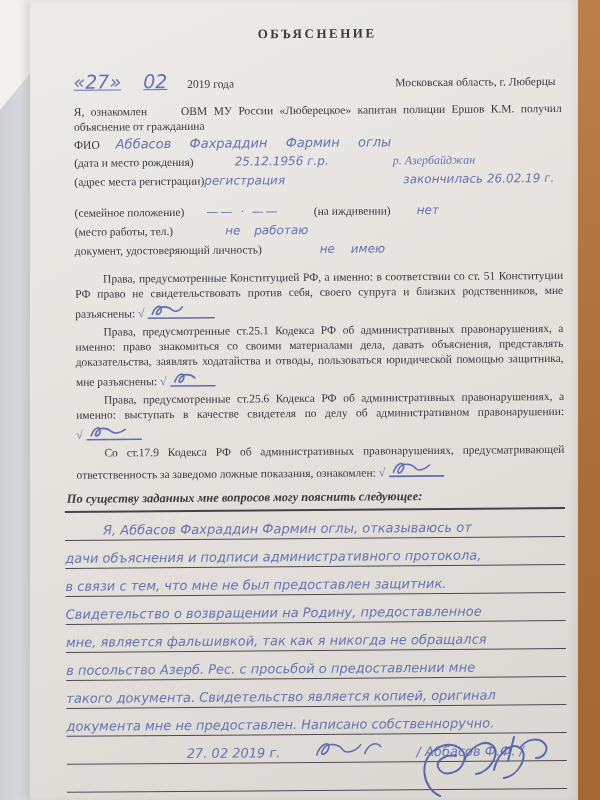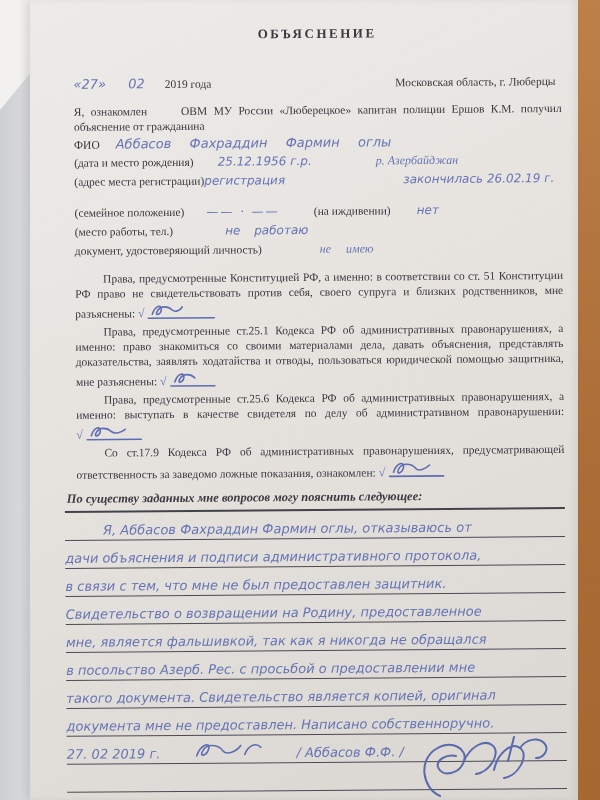--- a/index.html
+++ b/index.html
@@ -17,54 +17,54 @@
   .page{position:absolute;left:30px;top:0;right:22px;bottom:0;
     background:linear-gradient(155deg,#edebe8 0%,#e6e3df 45%,#dad7d3 100%);
     box-shadow:-5px 0 7px rgba(0,0,0,.10), inset -4px 0 6px rgba(0,0,0,.05);}
   .content{position:absolute;left:0;top:0;right:0;bottom:0;
     padding:26px 14px 0 46px;
     transform:rotate(-0.45deg);
     color:#3a393f;font-size:11.5px;line-height:15px;}
   .title{text-align:center;font-weight:bold;font-size:13px;letter-spacing:2.5px;margin:0;}
   .hw{color:#6674b4;font-style:italic;font-family:"DejaVu Sans",sans-serif;font-size:12px;}
   .date-row{display:flex;align-items:baseline;margin-top:20px;}
-  .date-row .hw{font-size:13px;}
+  .date-row .hw{font-size:19px;text-decoration:underline;}
   .d-month{margin-left:22px;}
   .d-year{margin-left:20px;margin-top:15px;}
   .d-loc{margin-left:auto;margin-right:6px;}
   .intro{margin:12px 0 0 0;text-align:justify;}
   .intro .gap{display:inline-block;width:34px;}
   .frow{display:flex;align-items:baseline;margin-top:2px;min-height:17px;}
   .frow .lbl{white-space:nowrap;}
   .fio-val{margin-left:16px;word-spacing:14px;font-size:13px;}
-  .dob-1{margin-left:24px;}
+  .dob-1{margin-left:41px;}
   .dob-2{margin-left:64px;font-family:Liberation Serif, serif;}
   .addr-1{margin-left:0;}
   .addr-2{margin-left:auto;margin-right:8px;}
   .fam-val{margin-left:22px;letter-spacing:2px;}
   .dep-lbl{margin-left:34px;}
   .dep-val{margin-left:26px;}
   .work-val{margin-left:52px;word-spacing:10px;}
-  .doc-val{margin-left:58px;word-spacing:12px;font-family:Liberation Serif, serif;}
+  .doc-val{margin-left:58px;word-spacing:12px;}
   .gap-sm{height:8px;}
   .gap-md{height:12px;}
   .rights p{margin:3px 0 0 0;text-align:justify;text-indent:28px;line-height:15px;}
   .mark{white-space:nowrap;}
   .check{color:#6674b4;font-weight:bold;font-style:normal;font-size:12px;}
   .initials{vertical-align:-4px;margin-left:2px;}
   .stmt-head{margin:9px 0 0 -12px;padding:0 2px 4px 2px;
     font-style:italic;font-weight:bold;font-size:12.5px;
     border-bottom:2px solid #44434b;}
   .statement{margin:0 0 0 -12px;}
   .rule{height:27px;border-bottom:1.6px solid #4b4a52;
     display:flex;align-items:flex-end;}
   .rule .hw{font-size:13px;padding-bottom:2px;white-space:nowrap;}
   .indent1{padding-left:38px;}
   .dline{justify-content:flex-start;}
-  .dline .sdate{}
+  .dline .sdate{margin-left:120px;}
   .dline .ssig{margin-left:28px;}
   .dline .sname{margin-left:34px;}
   .footer{margin:9px 0 0 -12px;width:480px;
     font-family:"Liberation Mono",monospace;font-size:10.5px;
     letter-spacing:0.8px;line-height:16px;text-align:justify;color:#333238;}
   .big-sig{position:absolute;right:18px;bottom:-6px;}
   svg.sig path{fill:none;stroke:#5e6db2;stroke-width:1.6;stroke-linecap:round;}
   svg.sig-big path{fill:none;stroke:#5a69ae;stroke-width:2;stroke-linecap:round;}
 </style>
 </head>

